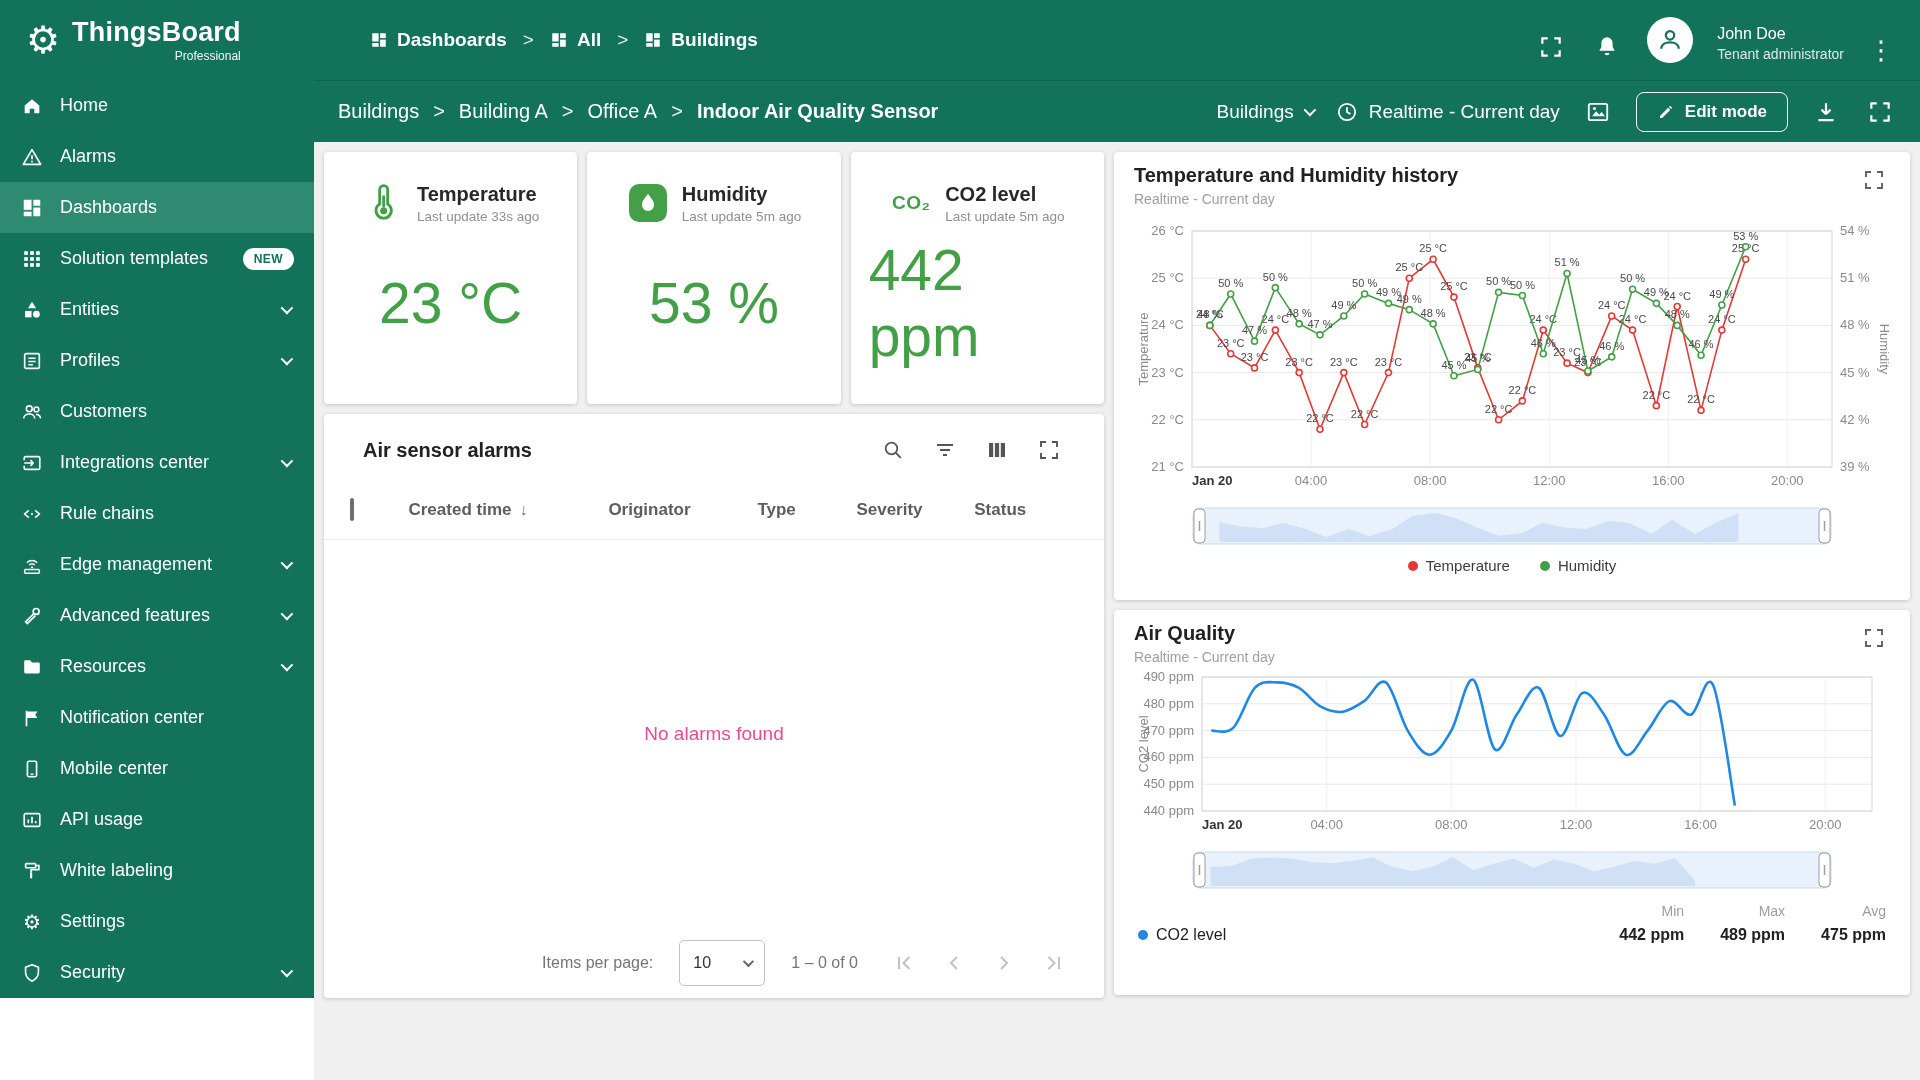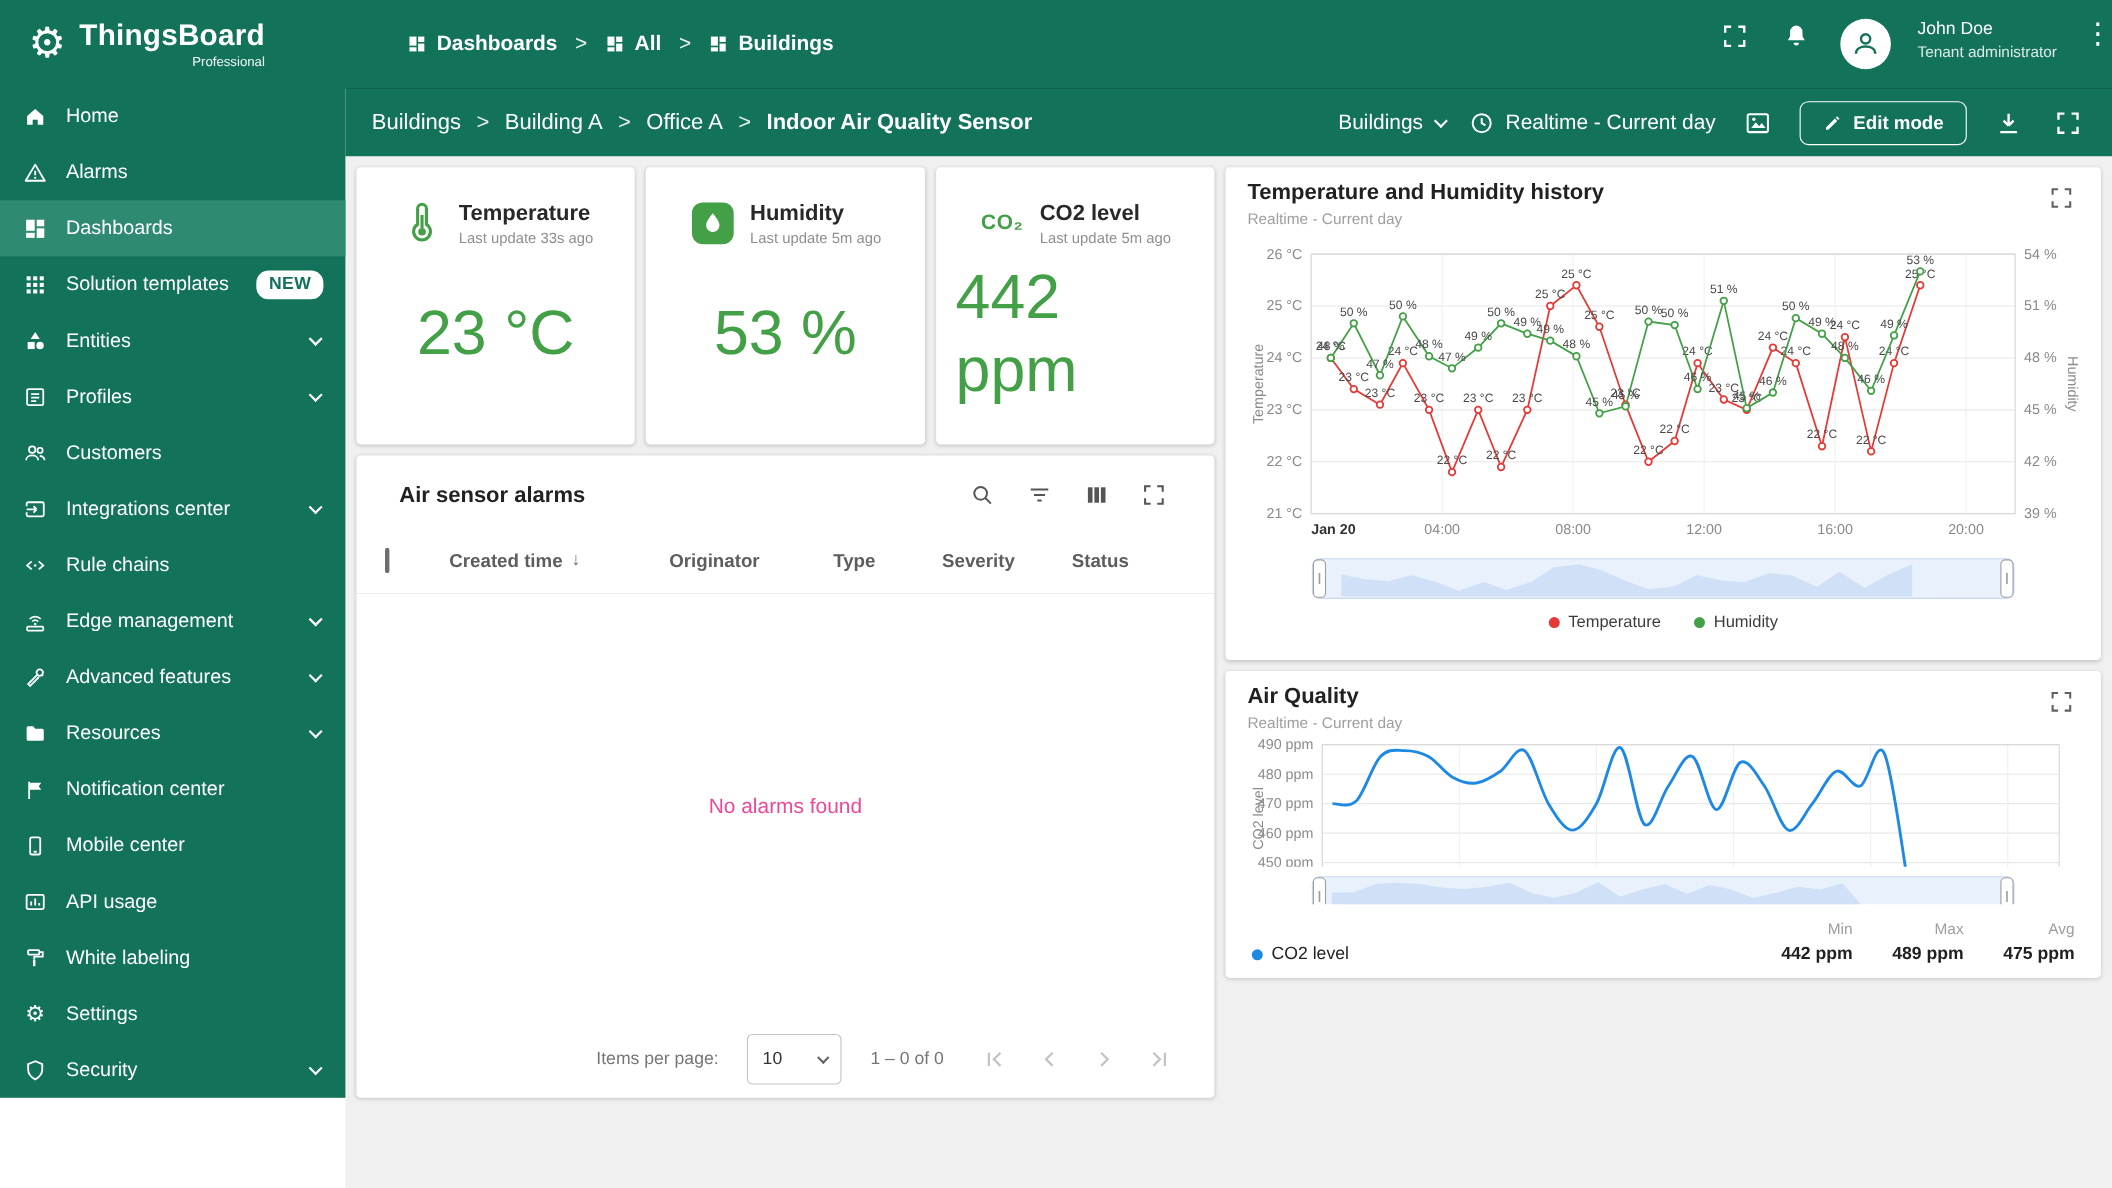--- a/index.html
+++ b/index.html
@@ -18,40 +18,40 @@
 
   
   .topbar{height:80px;background:var(--p);display:flex;align-items:center;color:#fff;position:relative;z-index:3}
   .logo-area{width:314px;display:flex;align-items:center;gap:12px;padding-left:26px;flex:none}
   .logo-glyph{font-size:38px;line-height:1}
   .logo-name{font-size:27px;font-weight:700;letter-spacing:.2px}
   .logo-sub{font-size:12px;text-align:right;opacity:.95;margin-top:1px}
   .top-bc{display:flex;align-items:center;gap:16px;margin-left:56px;font-size:19px;font-weight:600}
   .top-bc .bc-item{display:flex;align-items:center;gap:9px;cursor:pointer}
   .top-bc .sep{font-weight:400;opacity:.9}
-  .top-right{margin-left:auto;display:flex;align-items:flex-start;gap:24px;}
+  .top-right{margin-left:auto;display:flex;align-items:flex-end;gap:24px;padding-right:26px}
   .icon-btn{background:none;border:none;color:#fff;cursor:pointer;display:flex;align-items:center;justify-content:center;width:32px;height:32px}
   .avatar{width:46px;height:46px;border-radius:50%;background:#fff;display:flex;align-items:center;justify-content:center;color:var(--p);cursor:pointer}
   .user-meta{line-height:1.3;cursor:pointer}
   .user-name{font-size:16px}
   .user-role{font-size:14px;opacity:.85}
   .dots-glyph{font-size:26px;line-height:1;cursor:pointer}
 
   
   .under{display:flex;height:1000px}
 
   
   .sidebar{width:314px;flex:none;background:#fff;display:flex;flex-direction:column}
   .side-list{background:var(--p)}
   .side-item{height:51px;display:flex;align-items:center;gap:16px;padding:0 20px;color:#fff;font-size:18px;cursor:pointer}
   .side-item.selected{background:var(--p-sel)}
   .s-icon{width:24px;height:24px;display:flex;align-items:center;justify-content:center;flex:none}
   .s-icon svg{width:22px;height:22px}
   .s-icon.glyph{font-size:20px;line-height:1}
-  .badge{margin-left:auto;background:#fff;color:var(--p);font-size:16px;font-weight:700;padding:4px 11px;border-radius:11px;letter-spacing:.4px}
+  .badge{margin-left:auto;background:#fff;color:var(--p);font-size:12px;font-weight:700;padding:4px 11px;border-radius:11px;letter-spacing:.4px}
   .chev-wrap{margin-left:auto;display:flex;align-items:center;padding-right:4px}
   .chev{display:inline-block;width:9px;height:9px;border-right:2px solid currentColor;border-bottom:2px solid currentColor;transform:rotate(45deg) translateY(-2px)}
 
   
   .main{flex:1;display:flex;flex-direction:column;min-width:0}
   .toolbar{height:62px;background:var(--p);border-top:1px solid rgba(0,0,0,.15);display:flex;align-items:center;color:#fff;padding:0 24px;gap:14px}
   .tb-bc{display:flex;align-items:center;gap:14px;font-size:20px}
   .tb-bc .sep{opacity:.9}
   .tb-bc .crumb{cursor:pointer}
   .tb-bc .current{font-weight:700}
@@ -97,21 +97,21 @@
   .tfoot{height:70px;display:flex;align-items:center;justify-content:flex-end;gap:26px;padding:0 30px;color:#757575;font-size:16px}
   .pp-select{width:86px;height:46px;border:1px solid #c4c4c4;border-radius:5px;display:flex;align-items:center;justify-content:space-between;padding:0 13px;color:#333;cursor:pointer}
   .pp-select .chev{color:#666;width:8px;height:8px}
   .page-btns{display:flex;gap:10px}
   .pg{width:40px;height:40px;display:flex;align-items:center;justify-content:center;color:#c2c2c2;background:none;border:none}
   .pg svg{width:24px;height:24px}
 
   
   .chart-card{padding:12px 20px;display:flex;flex-direction:column}
   .chart-card.h1{height:448px}
-  .chart-card.h2{height:279px}
+  .chart-card.h2{height:385px}
   .chart-head{display:flex;justify-content:space-between;align-items:flex-start}
   .chart-title{font-size:20px;font-weight:700;color:#212121}
   .chart-subtitle{font-size:14px;color:#9e9e9e;margin-top:4px}
   .chart-head .icon-btn{color:#616161}
   .navmap{align-self:center;margin-top:8px;cursor:pointer}
   .legend{display:flex;justify-content:center;gap:30px;margin-top:12px;font-size:15px;color:#3d3d3d}
   .legend-item{display:flex;align-items:center;cursor:pointer}
   .dot{width:10px;height:10px;border-radius:50%;display:inline-block;margin-right:8px}
   .aq-foot{display:flex;align-items:flex-end;justify-content:space-between;margin-top:14px;padding:0 4px}
   .stats{display:flex;gap:36px}

